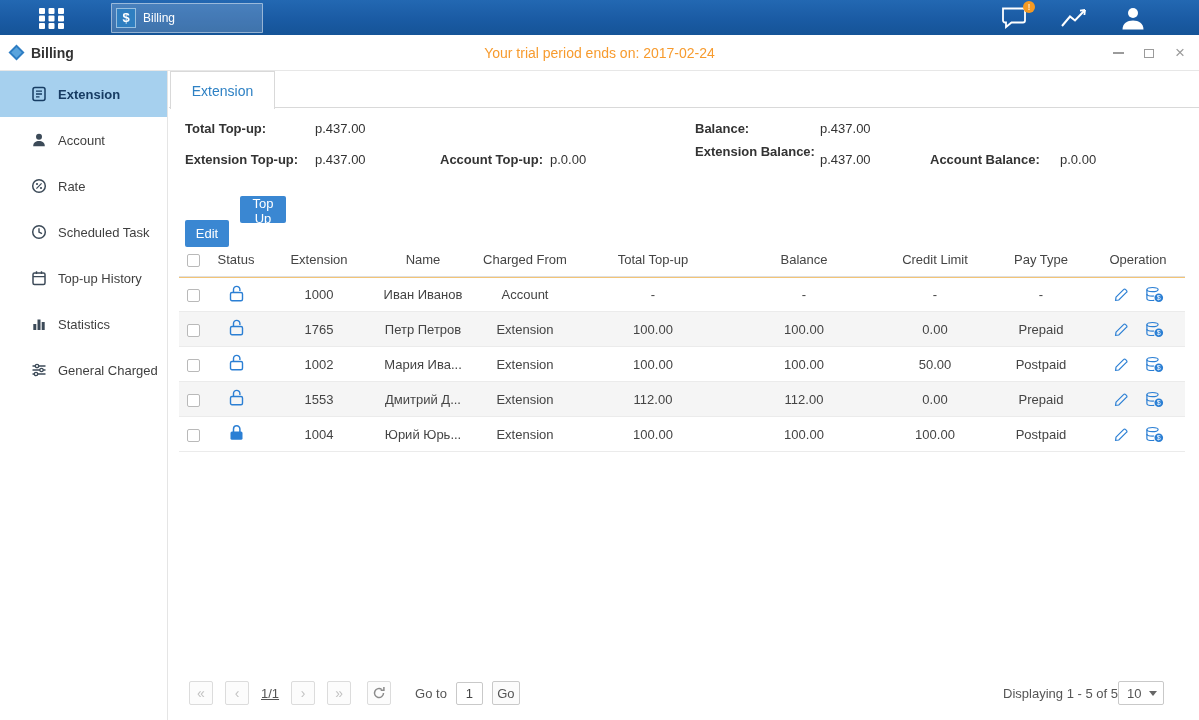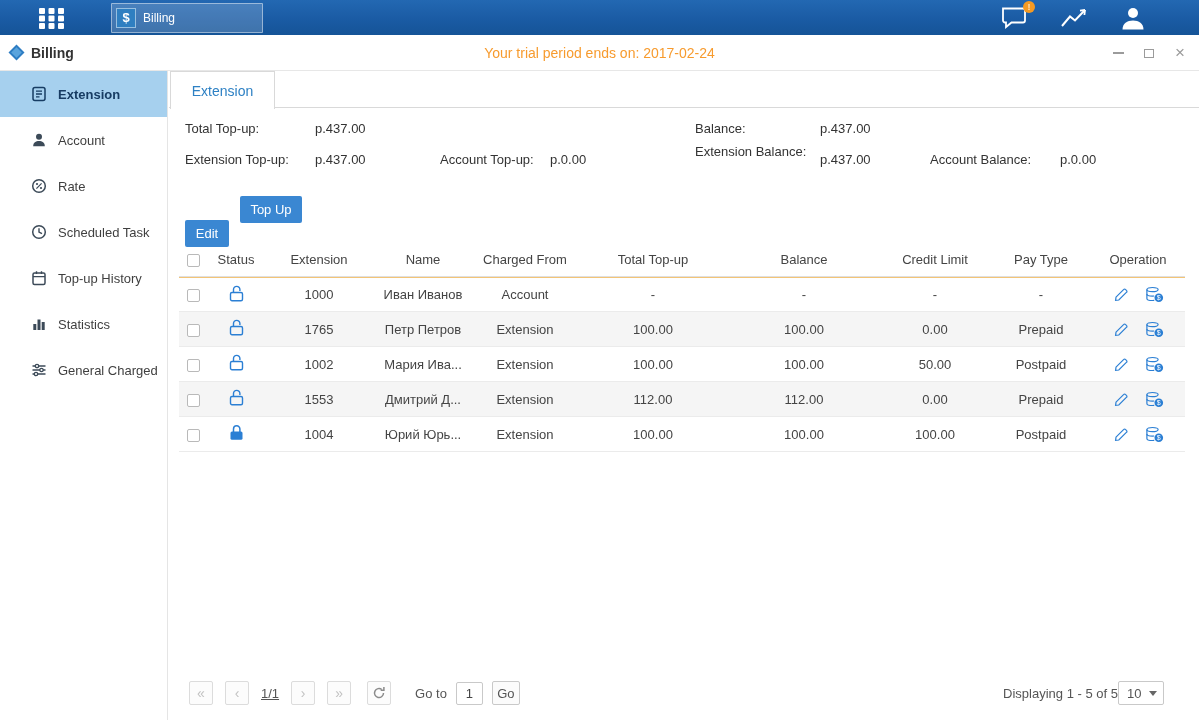--- a/index.html
+++ b/index.html
@@ -66,28 +66,28 @@
   .tabbar { height:37px; border-bottom:1px solid #d9d9d9; }
   .tab-active {
     position:absolute; left:1px; top:0; width:105px; height:38px; background:#fff;
     border:1px solid #d9d9d9; border-bottom:none; z-index:2;
     display:flex; align-items:center; justify-content:center;
     color:#2e81c4; font-size:14px; cursor:pointer;
   }
 
   .summary { position:absolute; left:0; top:0; right:0; height:170px; }
   .sum-item { position:absolute; white-space:nowrap; font-size:13px; color:#333; }
-  .sum-label { font-weight:normal; }
+  .sum-label { font-weight:bold; }
 
   .btn-blue {
     position:absolute; top:125px; height:27px; background:#3a87d2; border:none; border-radius:2px;
     color:#fff; font-size:13px; font-family:inherit; cursor:pointer; padding:0 10px;
   }
   #edit-btn { left:16px; width:44px;margin-top:24px; }
-  #topup-btn { left:71px; width:62px; }
+  #topup-btn { left:71px; width:46px; }
 
   
   .table { position:absolute; left:10px; top:172px; width:1006px; }
   .t-row, .t-head {
     display:grid;
     grid-template-columns:28px 58px 108px 100px 104px 152px 150px 112px 100px 94px;
     align-items:center;
   }
   .t-head { height:34px; border-bottom:1px solid #e0e0e0; color:#444; }
   .t-head > div { text-align:center; }

